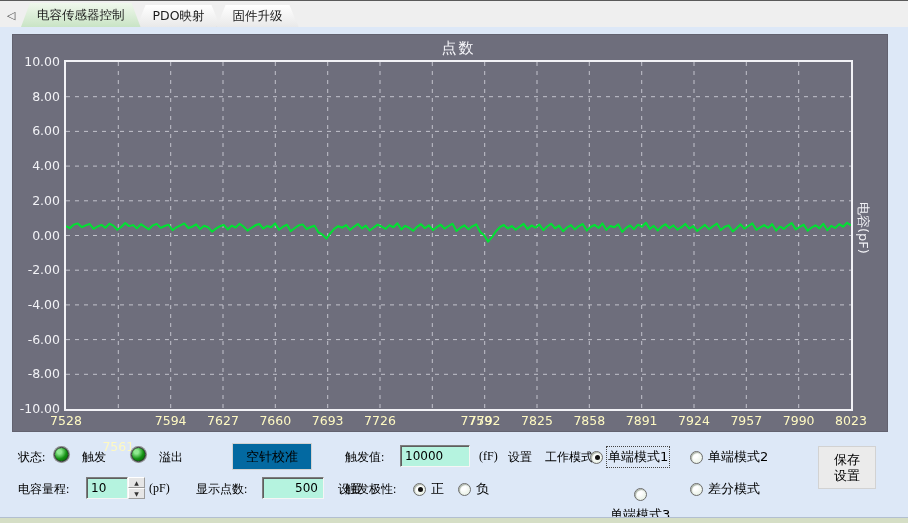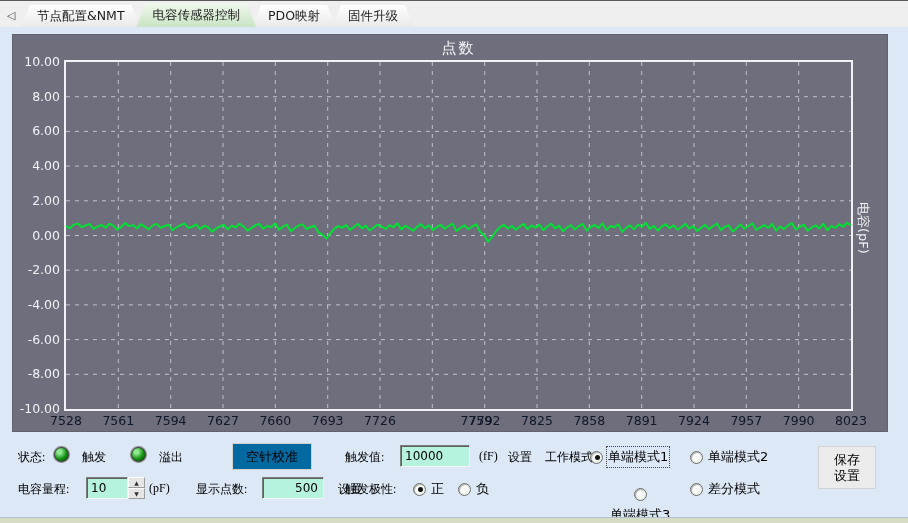--- a/index.html
+++ b/index.html
@@ -45,21 +45,21 @@
     position:absolute; left:51px; top:25px; width:789px; height:351px;
     border:2px solid #f2f2f6;
   }
   .plot svg { display:block; width:785px; height:347px; }
   .y-labels div {
     position:absolute; left:4px; width:43px; text-align:right;
     color:#f2f2f6; font-size:12.5px;
   }
   .x-labels div {
     position:absolute; top:378px; width:44px; text-align:center;
-    color:#0f172a; font-size:12.5px;
+    color:#fef9c3; font-size:12.5px;
   }
   .y-axis-title {
     position:absolute; left:840px; top:168px; width:20px;
     color:#f2f2f6; font-size:13px; transform:rotate(90deg);
     transform-origin:center; white-space:nowrap;
   }
 
   
   .controls { position:absolute; left:0; top:432px; width:908px; height:85px; }
   .lbl { position:absolute; white-space:nowrap; font-size:12px;font-family:Liberation Serif, serif; }
@@ -108,21 +108,20 @@
   .bottom-strip {
     position:absolute; left:0; bottom:0; width:908px; height:6px;
     background:#d5dec5; border-top:1px solid #b2bfd0;
   }
 </style>
 </head>
 <body>
 
 <div class="tabbar">
   <div class="tab-scroll">◁</div>
-  <div class="tab">节点配置&amp;NMT</div>
   <div class="tab active">电容传感器控制</div>
   <div class="tab">PDO映射</div>
   <div class="tab">固件升级</div>
 </div>
 
 <div class="chart-panel">
   <div class="chart-title">点数</div>
   <div class="y-labels" id="y-labels">
       <div style="top: 19px;">10.00</div>
       <div style="top: 53.7px;">8.00</div>
@@ -131,21 +130,21 @@
       <div style="top: 157.8px;">2.00</div>
       <div style="top: 192.5px;">0.00</div>
       <div style="top: 227.2px;">-2.00</div>
       <div style="top: 261.9px;">-4.00</div>
       <div style="top: 296.6px;">-6.00</div>
       <div style="top: 331.3px;">-8.00</div>
       <div style="top: 366px;">-10.00</div>
     </div>
   <div class="x-labels" id="x-labels">
       <div style="left: 31px;">7528</div>
-      <div style="left: 83.3333px;">7561</div>
+      <div style="left: 83.3333px; margin-top: 26px;">7561</div>
       <div style="left: 135.667px;">7594</div>
       <div style="left: 188px;">7627</div>
       <div style="left: 240.333px;">7660</div>
       <div style="left: 292.667px;">7693</div>
       <div style="left: 345px;">7726</div>
       <div style="left: 397.333px; margin-left: 44px;">7759</div>
       <div style="left: 449.667px;">7792</div>
       <div style="left: 502px;">7825</div>
       <div style="left: 554.333px;">7858</div>
       <div style="left: 606.667px;">7891</div>

